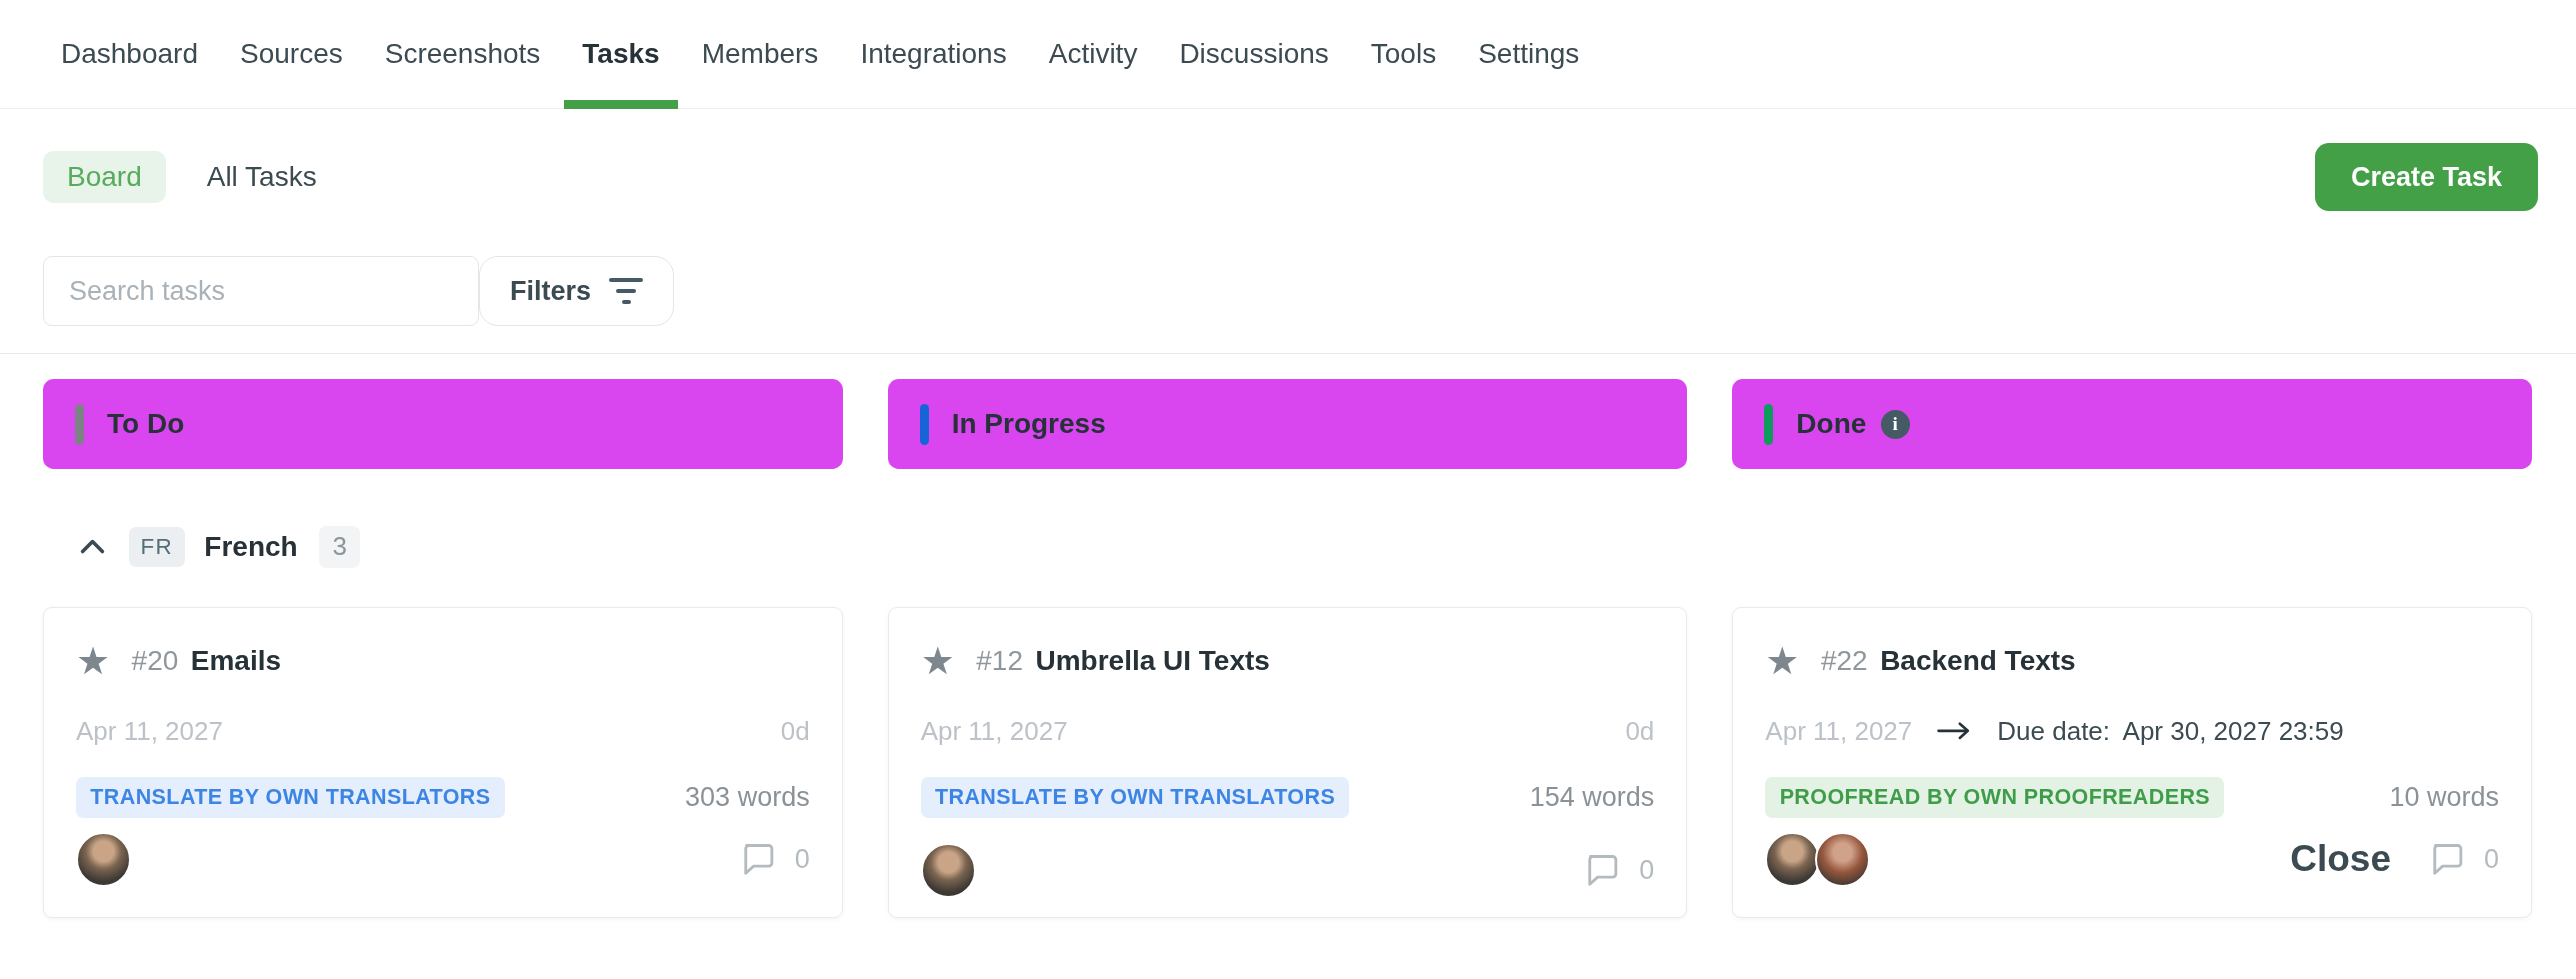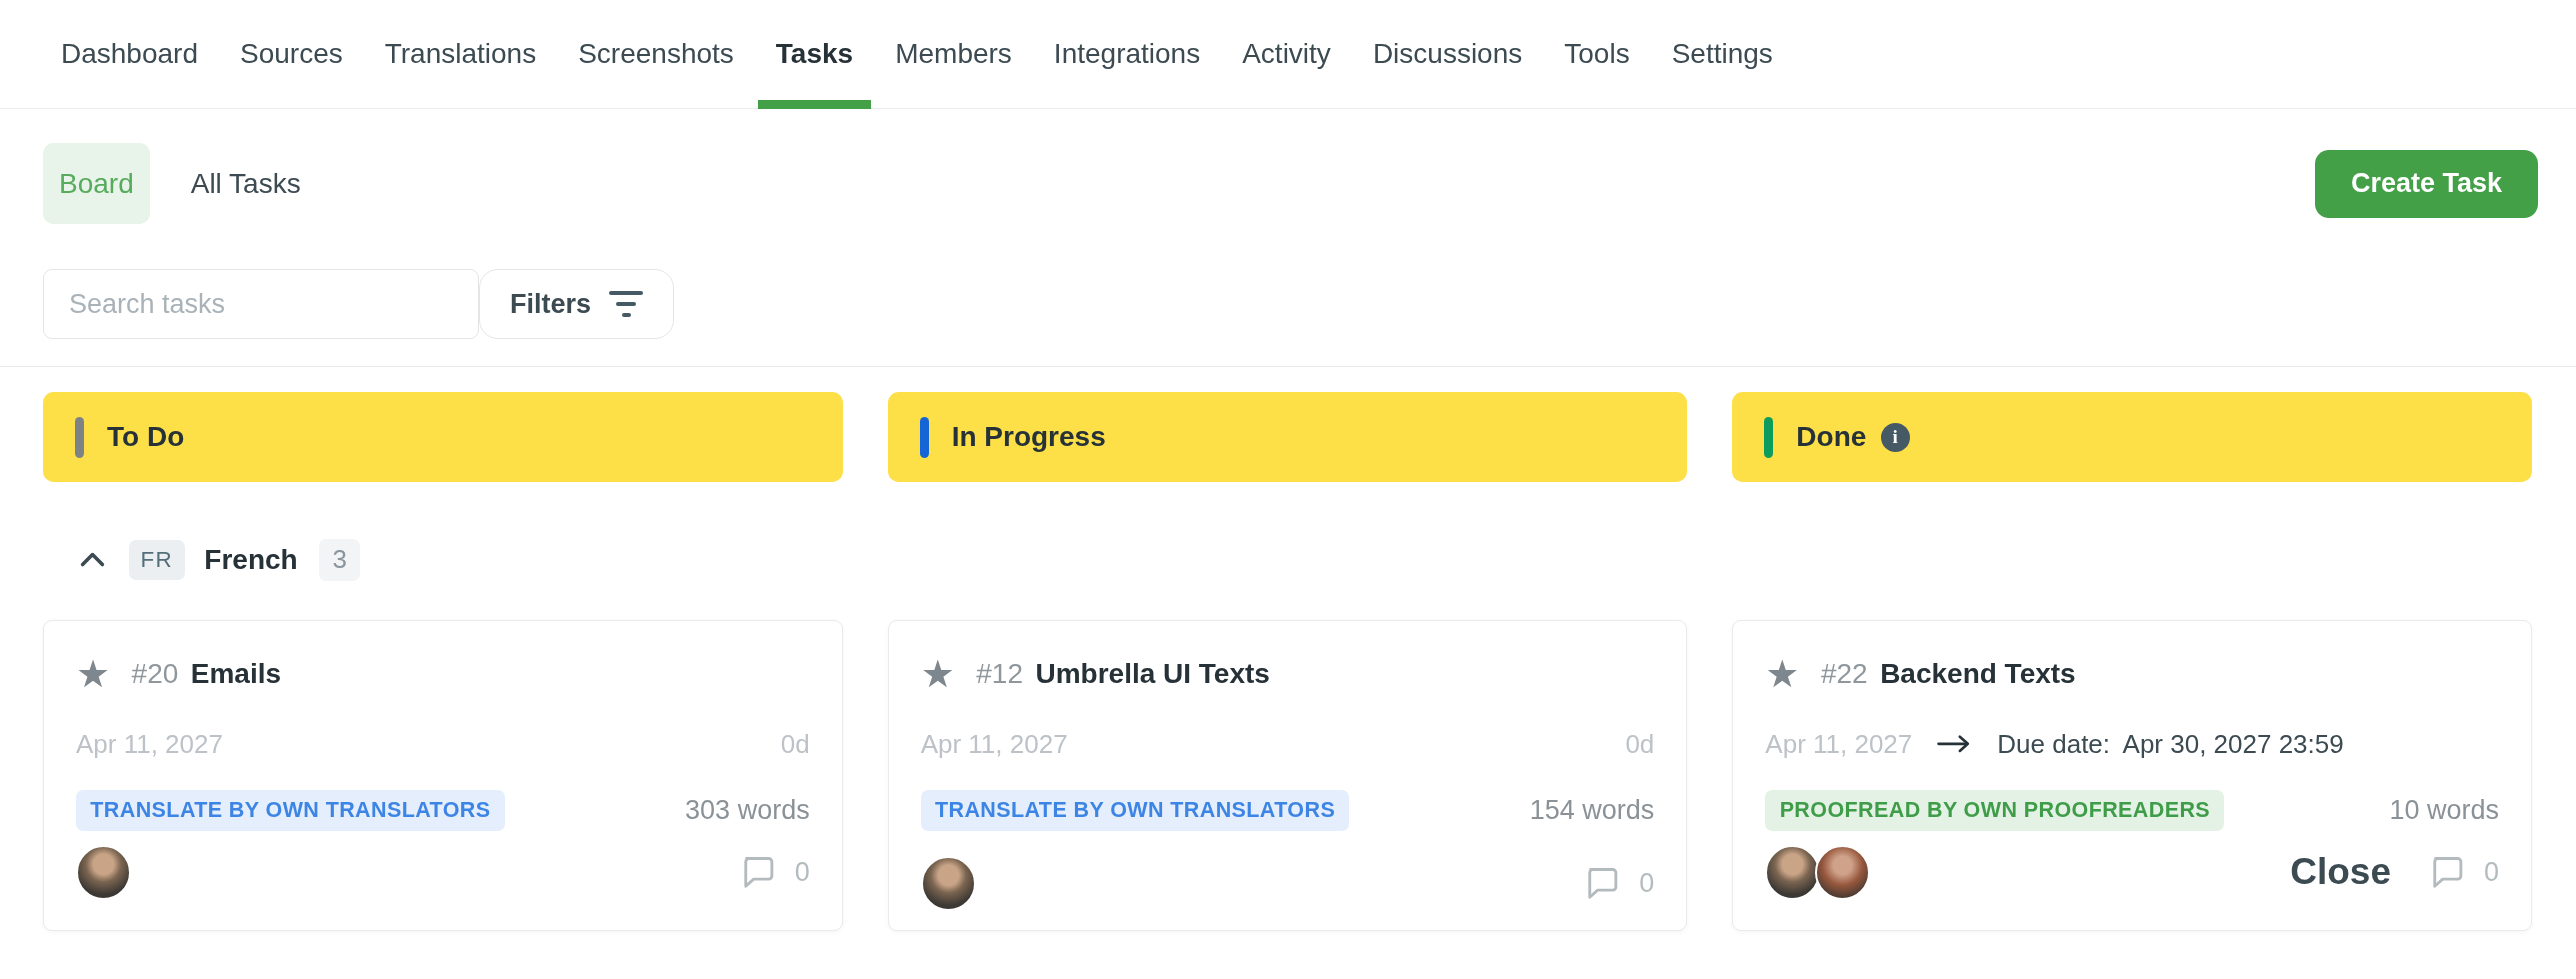--- a/index.html
+++ b/index.html
@@ -10,21 +10,21 @@
   .topnav { height:109px; display:flex; align-items:center; padding-left:61px;
     border-bottom:1.8px solid #ebedee; }
   .nav-item { font-size:28px; color:#3c4a52; margin-right:42px; position:relative;
     height:109px; display:flex; align-items:center; cursor:pointer; white-space:nowrap; }
   .nav-item.active { font-weight:700; color:#263238; }
   .nav-item.active::after { content:""; position:absolute; left:-18px; right:-18px;
     bottom:0; height:9px; background:#43a047; }
 
   
   .view-row { display:flex; align-items:center; padding:34px 38px 0 43px; }
-  .board-btn { height:81px; padding:0 16px; display:flex; align-items:center;
+  .board-btn { height:52px; padding:0 24px; display:flex; align-items:center;
     background:#e8f3e9; color:#57ab5c; border:none; border-radius:10.7px;
     font-size:28px; font-family:inherit; cursor:pointer; }
   .alltasks-btn { margin-left:41px; font-size:28px; color:#3c4a52; background:none;
     border:none; font-family:inherit; cursor:pointer; }
   .create-btn { margin-left:auto; height:68px; padding:0 36px; background:#43a047;
     color:#ffffff; border:none; border-radius:14px; font-size:27px; font-weight:700;
     font-family:inherit; cursor:pointer; }
 
   
   .search-row { display:flex; align-items:center; padding:45px 0 0 43px; }
@@ -37,21 +37,21 @@
   .filter-icon { display:flex; flex-direction:column; align-items:center; gap:6.3px; }
   .filter-icon i { display:block; height:4.5px; background:#455a64; border-radius:2.7px; }
   .filter-icon i:nth-child(1){ width:34px; }
   .filter-icon i:nth-child(2){ width:19.7px; }
   .filter-icon i:nth-child(3){ width:9px; }
 
   .divider { border-top:1.8px solid #e8eaeb; margin-top:27px; }
 
   
   .grid { display:grid; grid-template-columns:repeat(3,1fr); gap:45px; margin:0 44px 0 43px; }
-  .col-header { margin-top:25px; height:90px; background:#fde047; border-radius:10.7px;
+  .col-header { margin-top:25px; height:90px; background:#d946ef; border-radius:10.7px;
     display:flex; align-items:center; padding-left:32px; }
   .col-bar { width:9px; height:41px; border-radius:4.5px; margin-right:23px; }
   .col-label { font-size:28px; font-weight:700; color:#263238; }
   .info-icon { width:29px; height:29px; border-radius:50%; background:#455a64; color:#fff;
     font-size:19px; font-weight:700; display:flex; align-items:center; justify-content:center;
     margin-left:14.3px; font-family:"Liberation Serif","DejaVu Serif",serif; cursor:pointer; }
 
   
   .group-row { display:flex; align-items:center; margin:57px 0 0 79px; }
   .chevron-btn { background:none; border:none; cursor:pointer; display:flex; padding:0; }
@@ -94,21 +94,20 @@
     font-family:inherit; cursor:pointer; margin-right:23px; }
   .comment-count { font-size:27px; color:#b4bbbf; }
   .comment-icon { display:flex; cursor:pointer; }
 </style>
 </head>
 <body>
 
 <nav class="topnav">
   <span class="nav-item">Dashboard</span>
   <span class="nav-item">Sources</span>
-  <span class="nav-item">Translations</span>
   <span class="nav-item">Screenshots</span>
   <span class="nav-item active">Tasks</span>
   <span class="nav-item">Members</span>
   <span class="nav-item">Integrations</span>
   <span class="nav-item">Activity</span>
   <span class="nav-item">Discussions</span>
   <span class="nav-item">Tools</span>
   <span class="nav-item">Settings</span>
 </nav>
 

